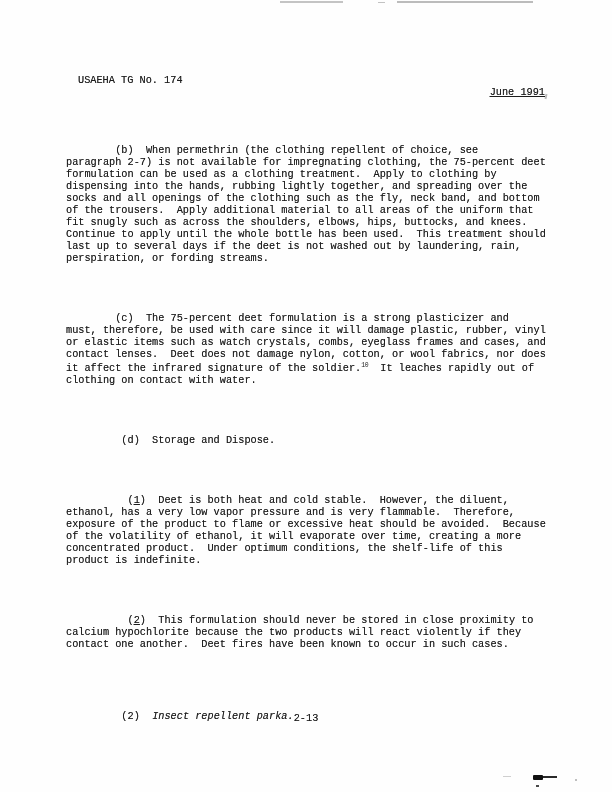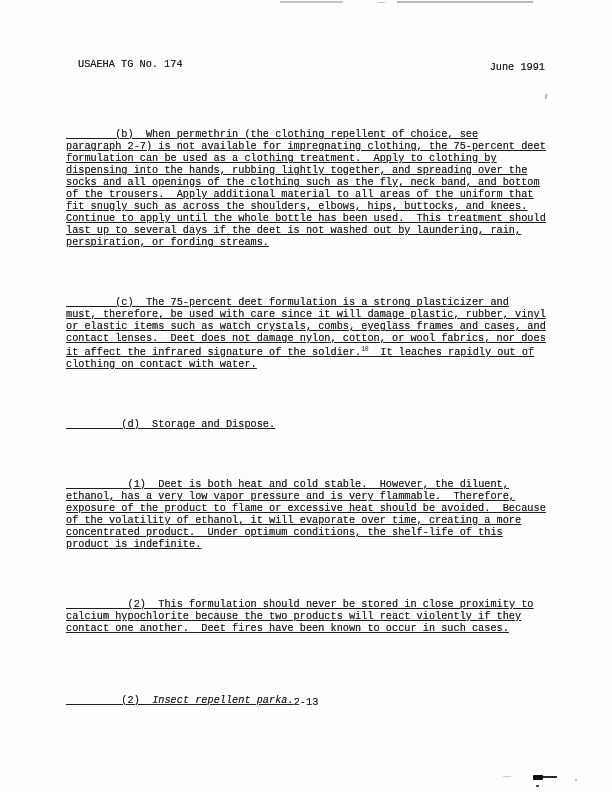--- a/index.html
+++ b/index.html
@@ -10,26 +10,27 @@
     background:#fefefe;
     overflow:hidden;
     font-family:"Liberation Mono","DejaVu Sans Mono",monospace;
     color:#1c1c1c;
   }
   .txt {
     font-size:10.25px;
     line-height:12px;
     text-shadow:0 0 0.5px rgba(0,0,0,0.55);
     white-space:pre;
+    margin-top:16px;
   }
   .header { position:absolute; left:0; top:58px; width:612px; height:12px; }
   .hleft  { position:absolute; left:78px; top:0; }
-  .hright { position:absolute; right:67px; top:3px; }
+  .hright { position:absolute; right:67px; top:12px;text-decoration:underline; }
   .docbody { position:absolute; left:66px; top:92px; width:520px; }
-  .docbody p { margin:0 0 12px 0;text-decoration:underline; }
+  .docbody p { margin:0 0 12px 0; }
   .docbody p:last-child { margin-bottom:0; }
   .fnref {
     font-size:6.5px;
     vertical-align:4px;
     letter-spacing:-0.5px;
     text-shadow:none;
   }
   .u { text-decoration:underline; }
   .it { font-style:italic; }
   .footer { position:absolute; left:0; top:696px; width:612px; text-align:center; }

